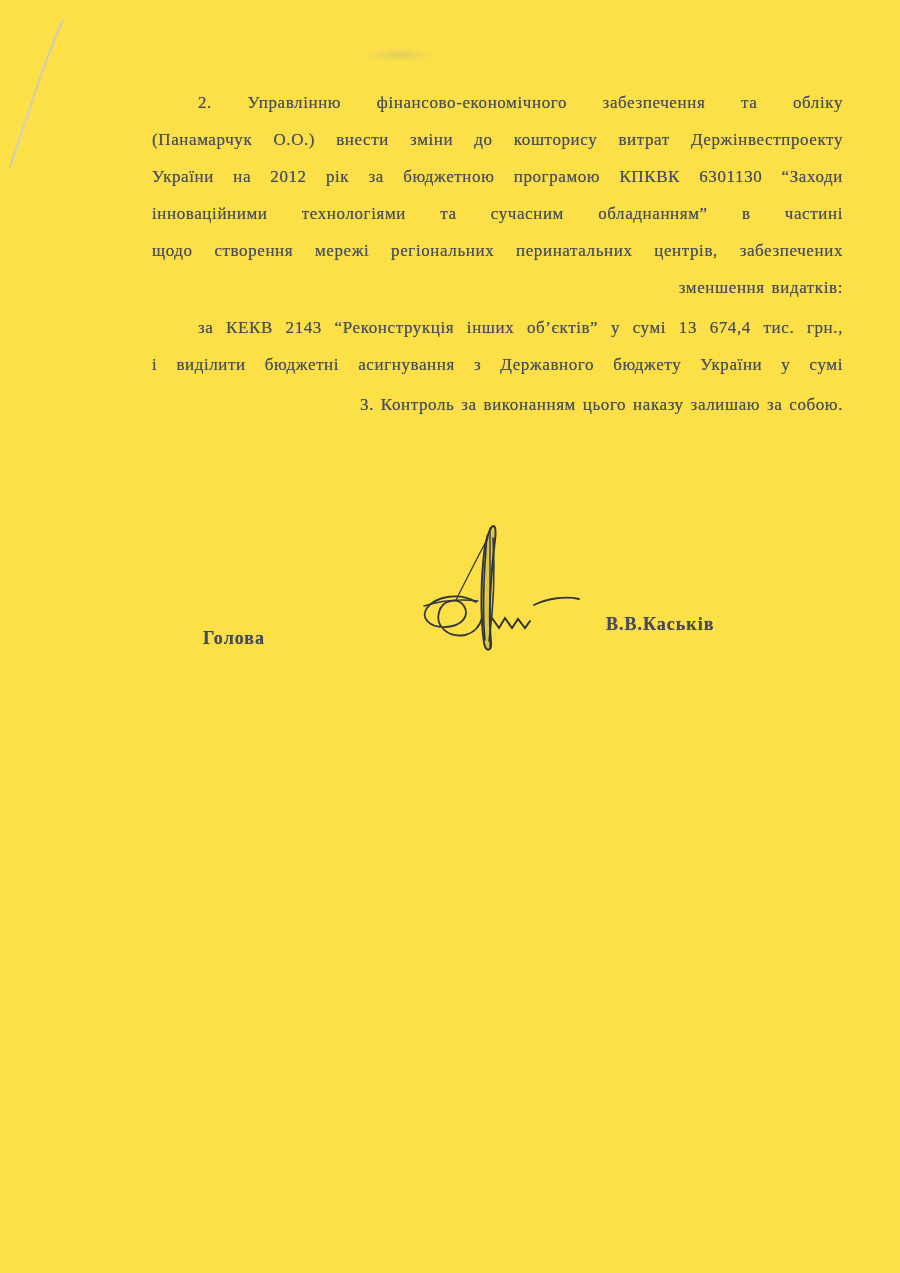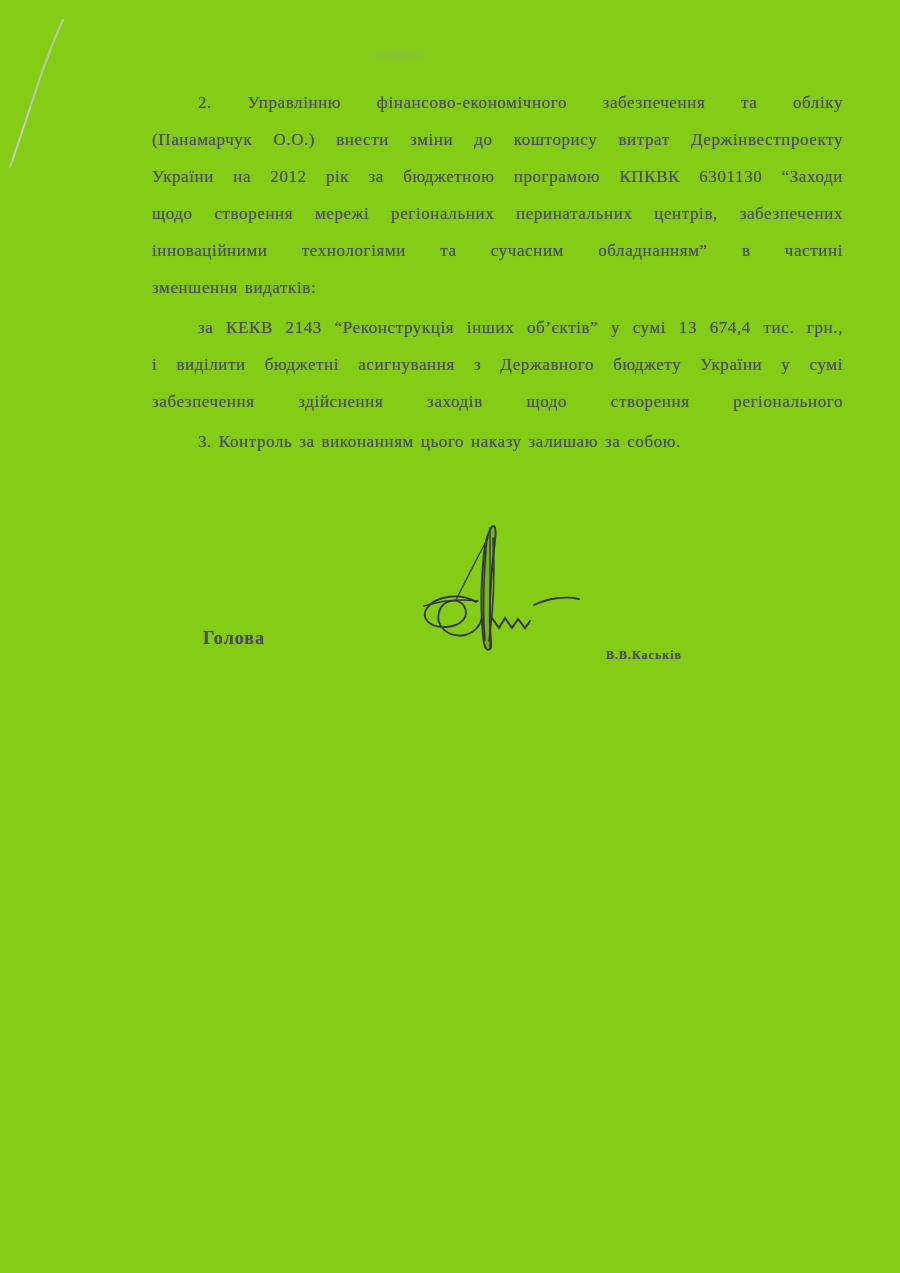--- a/index.html
+++ b/index.html
@@ -3,21 +3,21 @@
 <meta charset="utf-8">
 <style>
   html, body {
     margin: 0; padding: 0;
     background: #ffffff;
   }
   .page {
     position: relative;
     width: 900px;
     height: 1273px;
-    background: #84cc16;
+    background: #fde047;
     overflow: hidden;
     font-family: "Liberation Serif", "DejaVu Serif", serif;
     color: #4a4f58;
   }
   .content {
     position: absolute;
     left: 152px;
     top: 84px;
     width: 691px;
   }
@@ -28,39 +28,39 @@
     letter-spacing: 0.6px;
     word-spacing: 2px;
     color: #4a4f58;
     text-shadow: 0 0 0.7px rgba(96,102,112,0.85);
     white-space: normal;
   }
   .j {
     text-align: justify;
     text-align-last: justify;
   }
-  .last { text-align: left; }
+  .last { text-align: right; }
   .indent { padding-left: 46px; }
 
   .sig-role {
     position: absolute;
     left: 203px;
     top: 612px;
     font-size: 18px;
     font-weight: bold;
     letter-spacing: 1px;
     color: #474c55;
     text-shadow: 0 0 0.7px rgba(96,102,112,0.85);
     margin-top: 16px;
   }
   .sig-name {
     position: absolute;
     left: 606px;
-    top: 648px;
-    font-size: 12px;
+    top: 614px;
+    font-size: 18px;
     font-weight: bold;
     letter-spacing: 1px;
     color: #474c55;
     text-shadow: 0 0 0.7px rgba(96,102,112,0.85);
   }
   .sig-svg {
     position: absolute;
     left: 418px;
     top: 514px;
     width: 175px;
@@ -90,29 +90,28 @@
   </svg>
 
   <div class="smudge"></div>
 
   <div class="content">
 
     <div class="para">
       <div class="line j indent">2. Управлінню фінансово-економічного забезпечення та обліку</div>
       <div class="line j">(Панамарчук О.О.) внести зміни до кошторису витрат Держінвестпроекту</div>
       <div class="line j">України на 2012 рік за бюджетною програмою КПКВК 6301130 “Заходи</div>
+      <div class="line j">інноваційними технологіями та сучасним обладнанням” в частині</div>
       <div class="line j">щодо створення мережі регіональних перинатальних центрів, забезпечених</div>
-      <div class="line j">інноваційними технологіями та сучасним обладнанням” в частині</div>
       <div class="line last">зменшення видатків:</div>
     </div>
 
     <div class="para">
       <div class="line j indent">за КЕКВ 2143 “Реконструкція інших об’єктів” у сумі 13 674,4 тис. грн.,</div>
       <div class="line j">і виділити бюджетні асигнування з Державного бюджету України у сумі</div>
-      <div class="line j">забезпечення здійснення заходів щодо створення регіонального</div>
     </div>
 
     <div class="para">
       <div class="line last indent">3. Контроль за виконанням цього наказу залишаю за собою.</div>
     </div>
 
   </div>
 
   <span class="sig-role">Голова</span>
 

